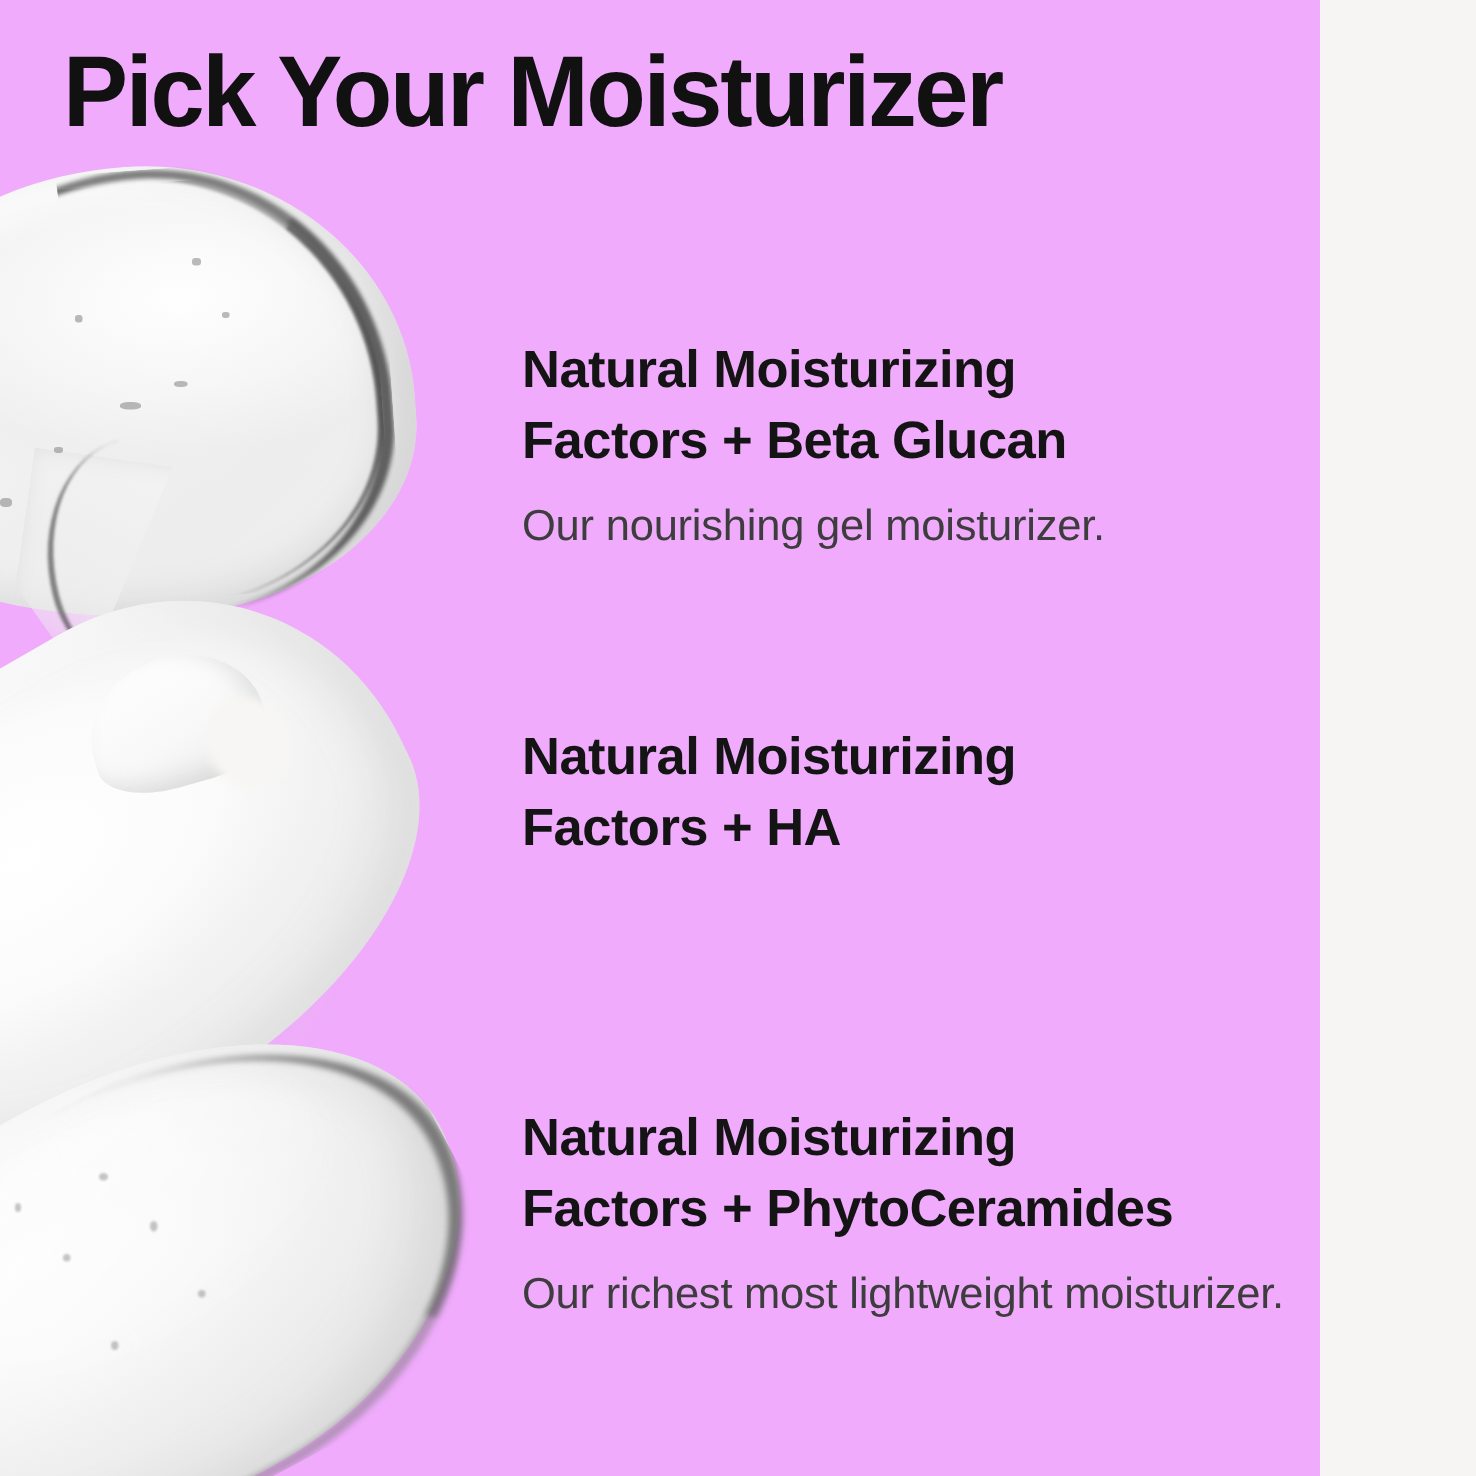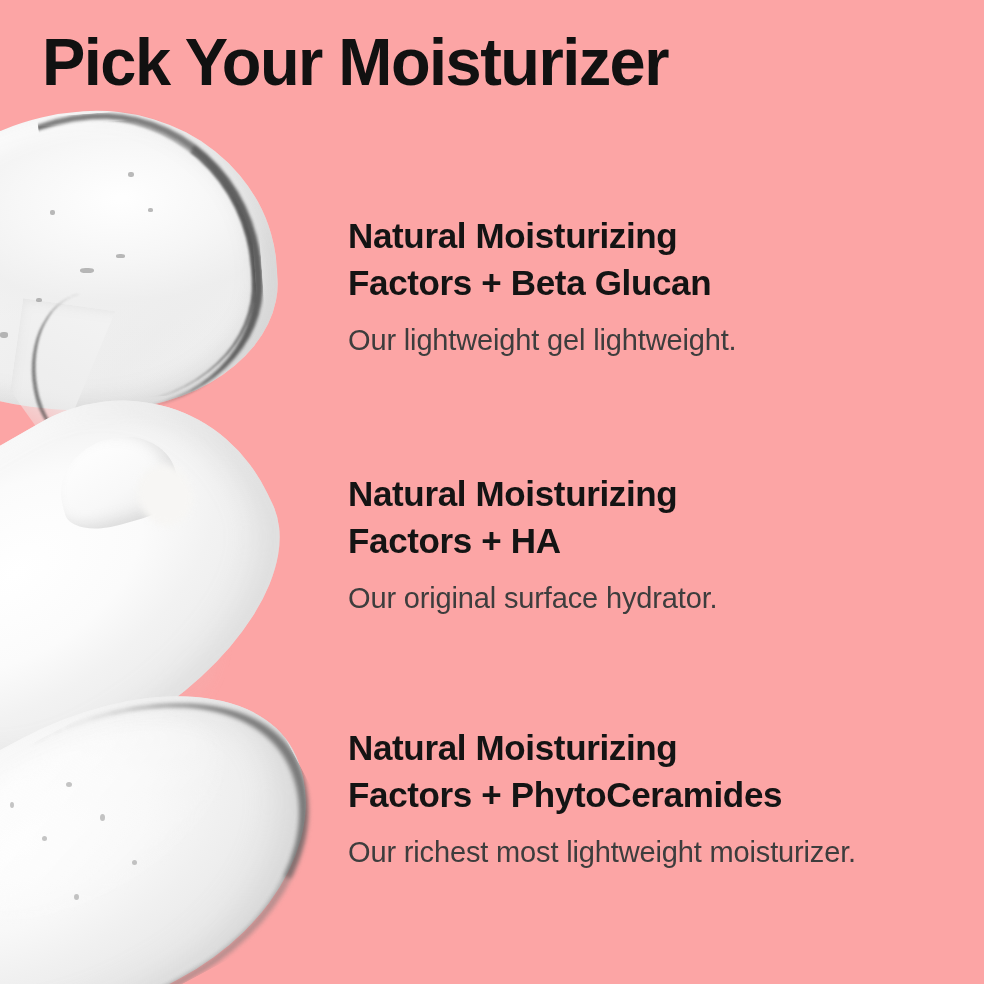--- a/index.html
+++ b/index.html
@@ -5,23 +5,23 @@
   html, body {
     margin: 0;
     padding: 0;
   }
   body {
     font-family: "Liberation Sans", sans-serif;
     background: #f6f5f3;
   }
   #canvas {
     position: relative;
-    width: 984px;
+    width: 880px;
     height: 984px;
-    background: #fca5a5;
+    background: #f0abfc;
     overflow: hidden;
   }
 
   
   #page-title {
     position: absolute;
     left: 42px;
     top: 27px;
     font-size: 67px;
     font-weight: 800;
@@ -241,20 +241,21 @@
     left: 348px;
     top: 0;
     width: 600px;
     height: 984px;
     z-index: 4;
   }
   .product-item {
     position: absolute;
     left: 0;
     width: 600px;
+    margin-top: 11px;
   }
   #product-item-0 { top: 212px; }
   #product-item-1 { top: 470px; }
   #product-item-2 { top: 724px; }
 
   .product-name {
     font-size: 35px;
     font-weight: 600;
     color: #141414;
     line-height: 47px;
@@ -316,27 +317,26 @@
 
     </div>
 
   </div>
 
   <div id="product-list">
 
     <div class="product-item" id="product-item-0">
       <div class="product-name">Natural Moisturizing
 Factors + Beta Glucan</div>
-      <div class="product-desc">Our lightweight gel lightweight.</div>
+      <div class="product-desc">Our nourishing gel moisturizer.</div>
     </div>
 
     <div class="product-item" id="product-item-1">
       <div class="product-name">Natural Moisturizing
 Factors + HA</div>
-      <div class="product-desc">Our original surface hydrator.</div>
     </div>
 
     <div class="product-item" id="product-item-2">
       <div class="product-name">Natural Moisturizing
 Factors + PhytoCeramides</div>
       <div class="product-desc">Our richest most lightweight moisturizer.</div>
     </div>
 
   </div>
 

